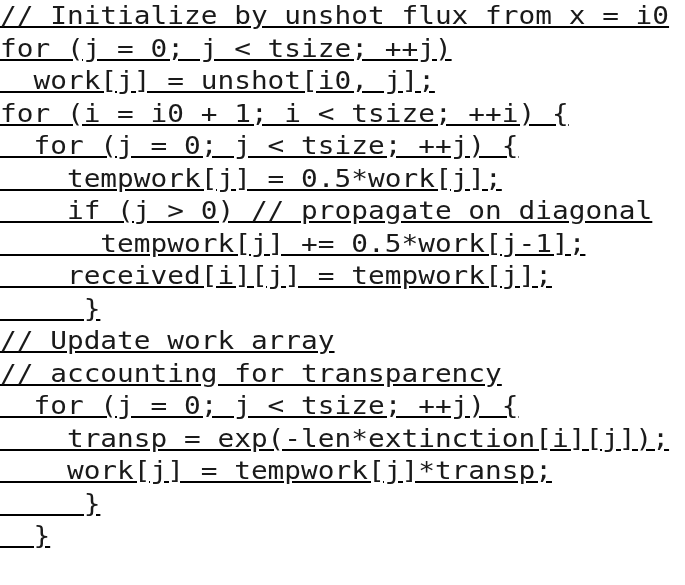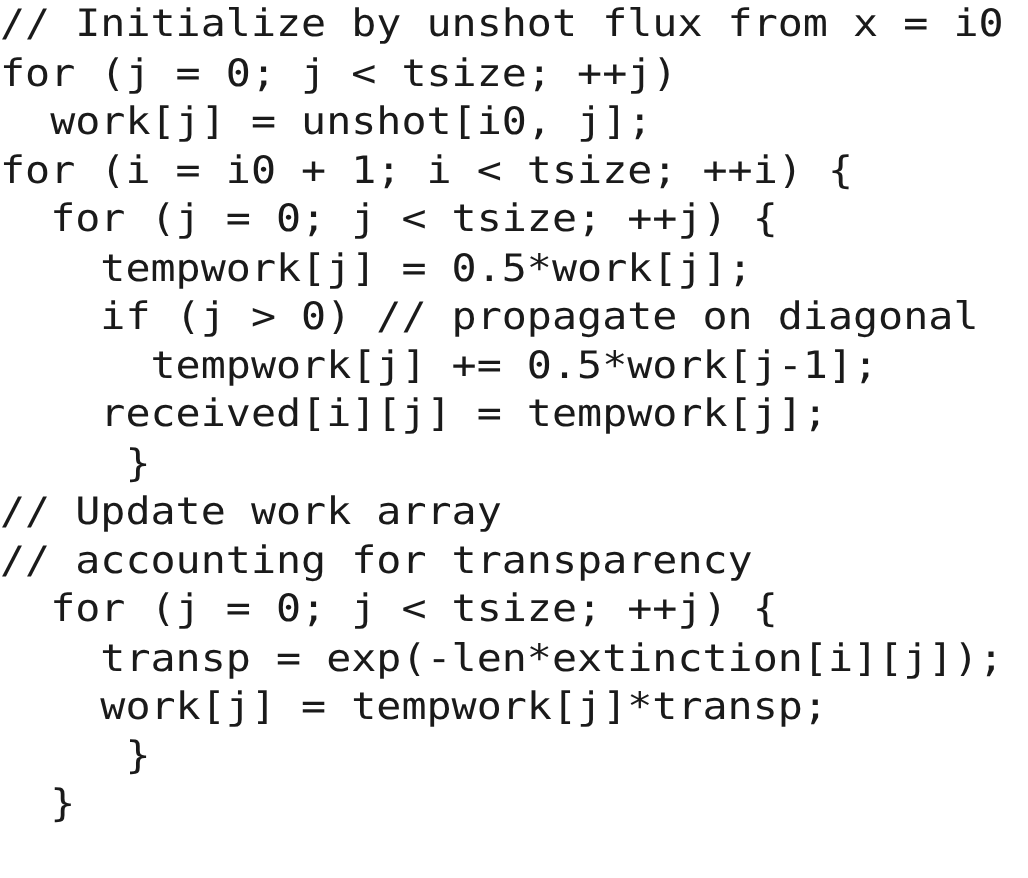--- a/index.html
+++ b/index.html
@@ -14,20 +14,21 @@
     overflow: hidden;
     font-family: "DejaVu Sans Mono", "Liberation Mono", monospace;
   }
   #code-listing {
     width: 685px;
     height: 585px;
     box-sizing: border-box;
     padding: 0;
     margin: 0;
     background: #ffffff;
+    text-decoration: underline;
   }
   .code-line {
     display: block;
     height: 32.5px;
     line-height: 32.5px;
     font-size: 25.2px;
     letter-spacing: 0px;
     color: #1a1a1a;
     white-space: pre;
     font-family: "DejaVu Sans Mono", "Liberation Mono", monospace;

